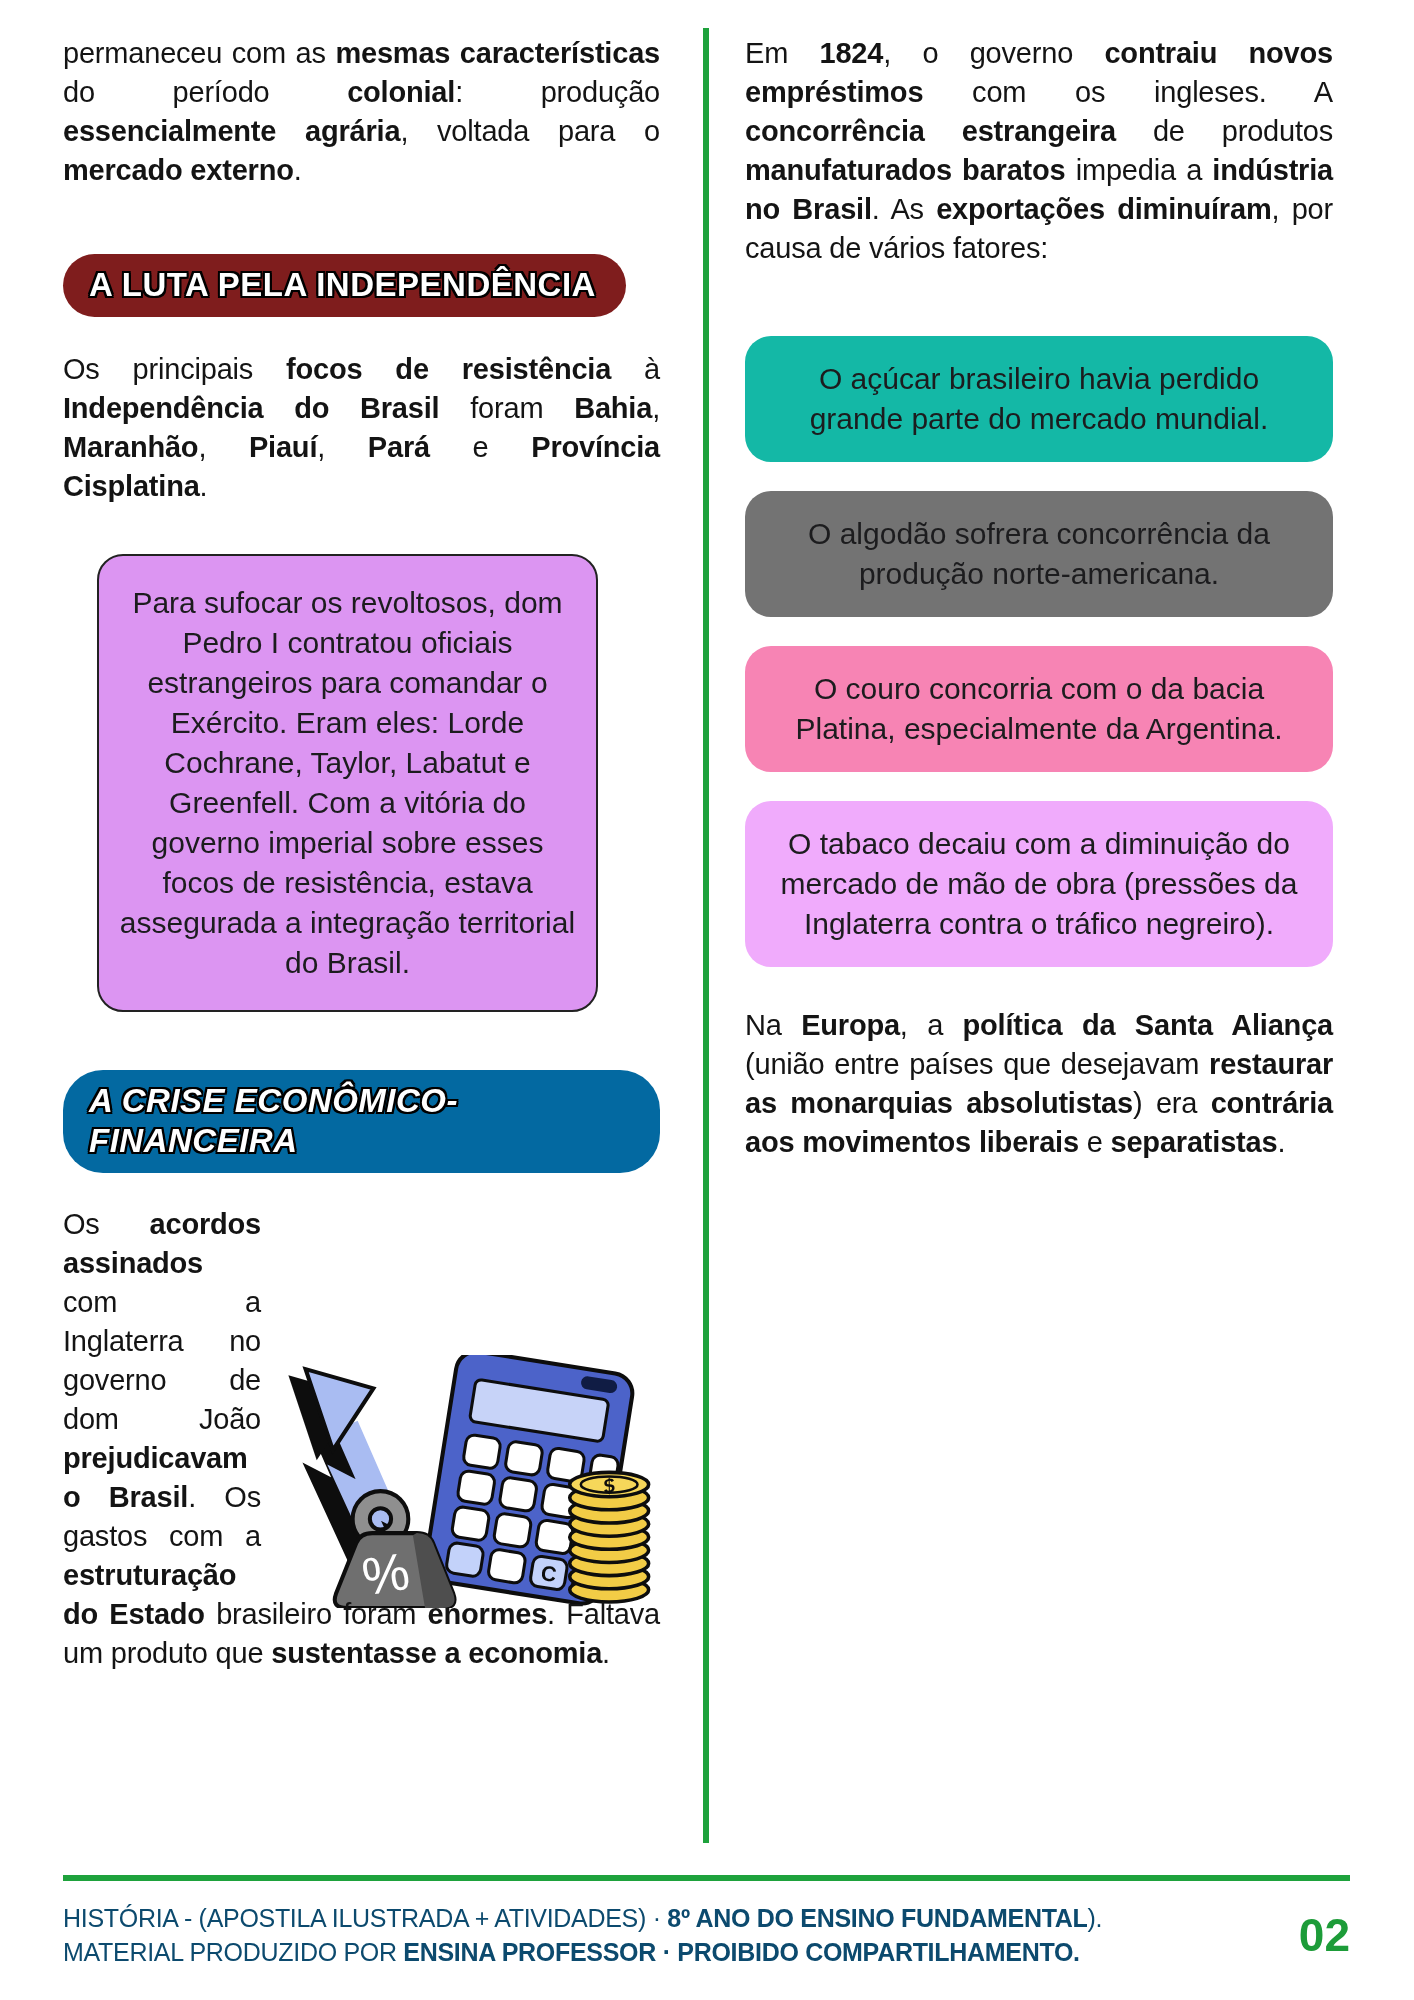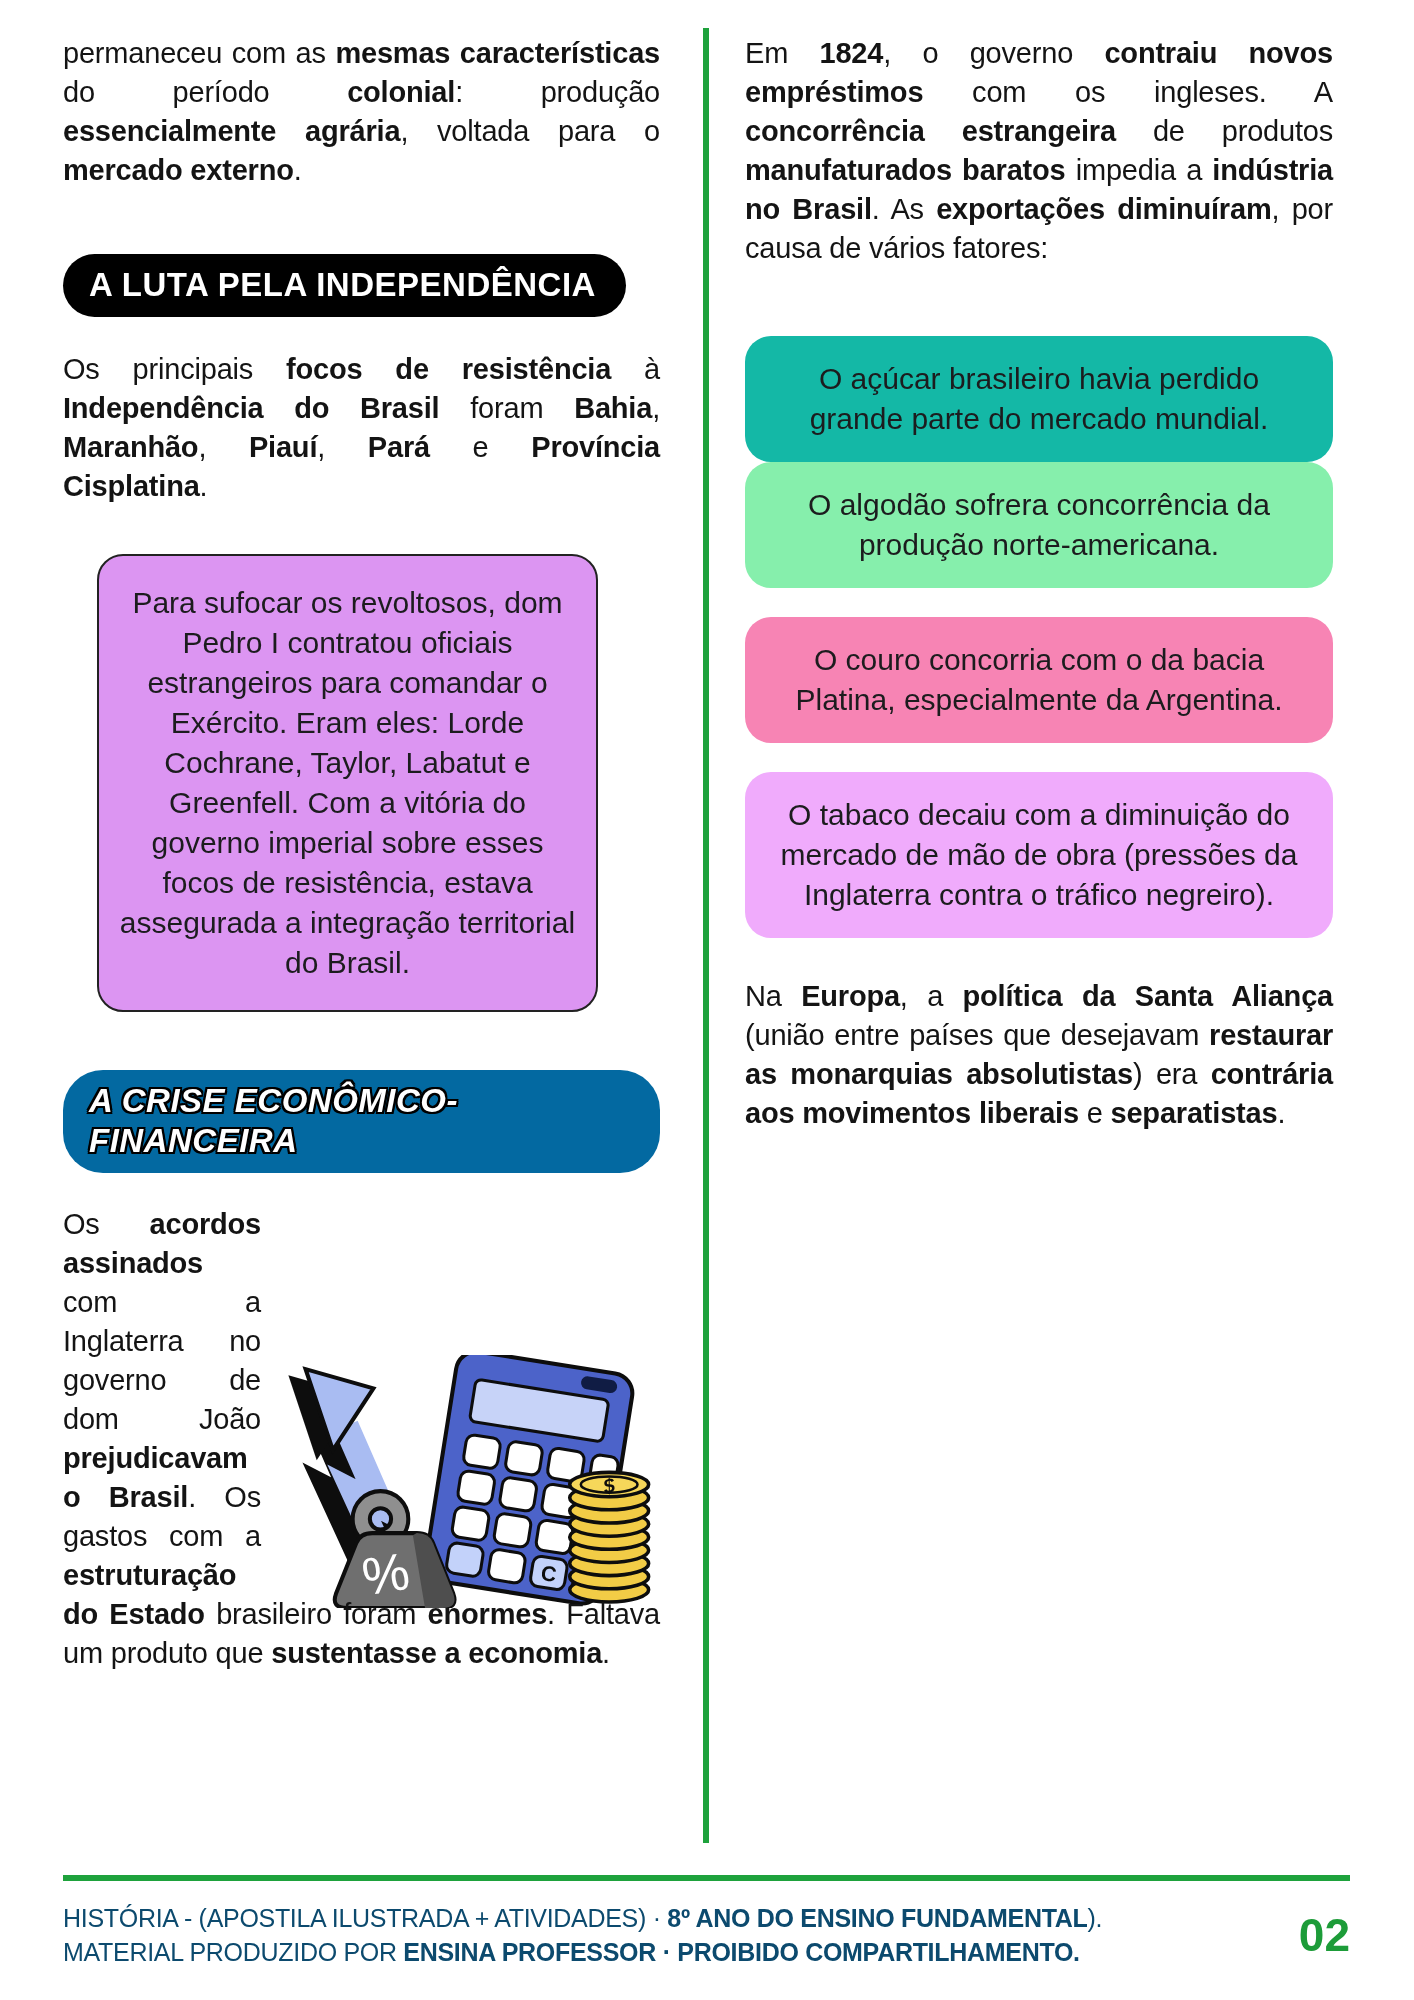--- a/index.html
+++ b/index.html
@@ -33,21 +33,21 @@
 <body>
 
 <div class="page">
 
   <div class="divider"></div>
 
   <div class="col col-left">
     <p class="body" style="margin-top:4px;"><span>permaneceu com as </span><span class="b">mesmas características</span><span> do período </span><span class="b">colonial</span><span>: produção </span><span class="b">essencialmente agrária</span><span>, voltada para o </span><span class="b">mercado externo</span><span>.</span></p>
 
     <div style="margin-top:64px;">
-      <span class="pill" style="background-color: #000000;">A LUTA PELA INDEPENDÊNCIA</span>
+      <span class="pill" style="background-color: #7f1d1d;">A LUTA PELA INDEPENDÊNCIA</span>
     </div>
 
     <p class="body" style="margin-top:33px;"><span>Os principais </span><span class="b">focos de resistência</span><span> à </span><span class="b">Independência do Brasil</span><span> foram </span><span class="b">Bahia</span><span>, </span><span class="b">Maranhão</span><span>, </span><span class="b">Piauí</span><span>, </span><span class="b">Pará</span><span> e </span><span class="b">Província Cisplatina</span><span>.</span></p>
 
     <div class="callout bordered" style="margin: 48px 62px 0px 34px; padding: 27px 20px; background-color: rgb(220, 149, 242);">Para sufocar os revoltosos, dom Pedro I contratou oficiais estrangeiros para comandar o Exército. Eram eles: Lorde Cochrane, Taylor, Labatut e Greenfell. Com a vitória do governo imperial sobre esses focos de resistência, estava assegurada a integração territorial do Brasil.</div>
 
     <div style="margin-top:58px;">
       <span class="pill" style="background-color: #0369a1; font-style: italic;">A CRISE ECONÔMICO-FINANCEIRA</span>
     </div>
 
@@ -115,21 +115,21 @@
         </svg>
       </div>
       <p class="body"><span>Os </span><span class="b">acordos assinados</span><span> com a Inglaterra no governo de dom João </span><span class="b">prejudicavam o Brasil</span><span>. Os gastos com a </span><span class="b">estruturação do Estado</span><span> brasileiro foram </span><span class="b">enormes</span><span>. Faltava um produto que </span><span class="b">sustentasse a economia</span><span>.</span></p>
     </div>
   </div>
 
   <div class="col col-right">
     <p class="body" style="margin-top:4px;"><span>Em </span><span class="b">1824</span><span>, o governo </span><span class="b">contraiu novos empréstimos</span><span> com os ingleses. A </span><span class="b">concorrência estrangeira</span><span> de produtos </span><span class="b">manufaturados baratos</span><span> impedia a </span><span class="b">indústria no Brasil</span><span>. As </span><span class="b">exportações diminuíram</span><span>, por causa de vários fatores:</span></p>
 
     <div class="callout" style="margin-top: 68px; background-color: #14b8a6;">O açúcar brasileiro havia perdido grande parte do mercado mundial.</div>
-    <div class="callout" style="background-color: #86efac;">O algodão sofrera concorrência da produção norte-americana.</div>
+    <div class="callout" style="margin-top: 29px; background-color: #737373;">O algodão sofrera concorrência da produção norte-americana.</div>
     <div class="callout" style="margin-top: 29px; background-color: rgb(247, 132, 180);">O couro concorria com o da bacia Platina, especialmente da Argentina.</div>
     <div class="callout" style="margin-top: 29px; background-color: #f0abfc;">O tabaco decaiu com a diminuição do mercado de mão de obra (pressões da Inglaterra contra o tráfico negreiro).</div>
 
 
     <p class="body" style="margin-top:39px;"><span>Na </span><span class="b">Europa</span><span>, a </span><span class="b">política da Santa Aliança</span><span> (união entre países que desejavam </span><span class="b">restaurar as monarquias absolutistas</span><span>) era </span><span class="b">contrária aos movimentos liberais</span><span> e </span><span class="b">separatistas</span><span>.</span></p>
   </div>
 
   <div class="footer-line"></div>
   <div class="footer-text">
     <div><span>HISTÓRIA  - (APOSTILA ILUSTRADA + ATIVIDADES) · </span><span class="b">8º ANO DO ENSINO FUNDAMENTAL</span><span>).</span></div>

